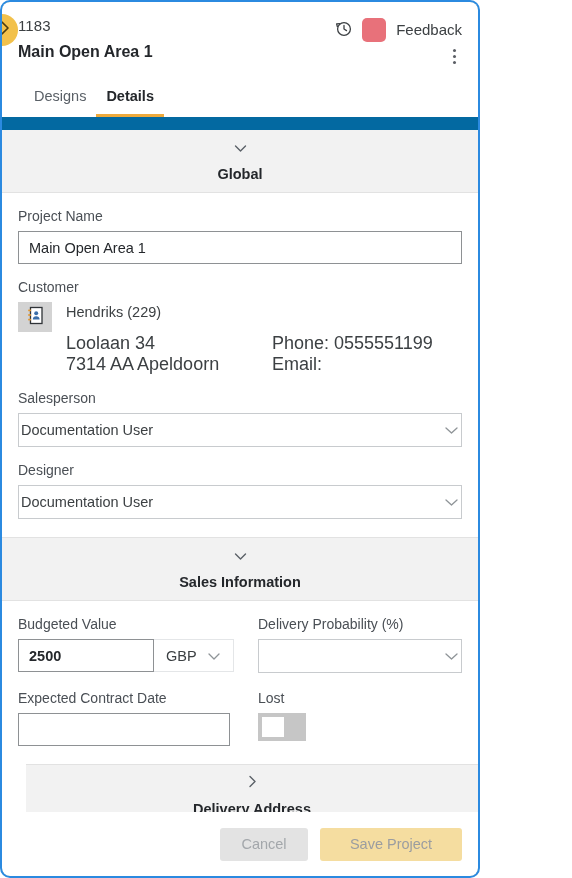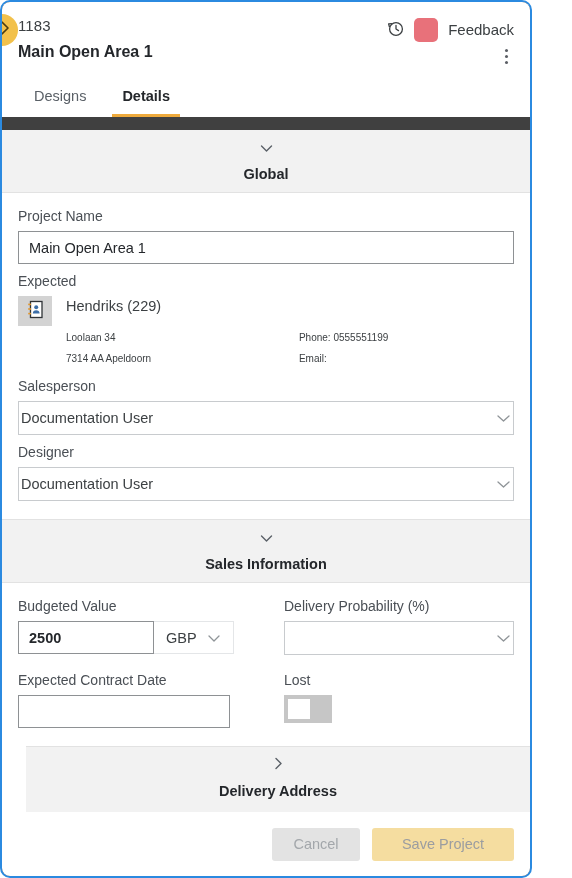--- a/index.html
+++ b/index.html
@@ -9,22 +9,22 @@
   }
   body {
     width: 572px; height: 878px;
     font-family: "Liberation Sans", sans-serif;
     color: #33363b;
     overflow: hidden;
   }
 
   .window {
     position: relative;
-    width: 532px; height: 878px;
-    background: #404040;
+    width: 480px; height: 878px;
+    background: #0369a1;
     border: 2px solid #2b8ae0;
     border-radius: 10px;
     overflow: hidden;
   }
 
   
   .edge-handle {
     position: absolute;
     left: -16px; top: 12px;
     width: 32px; height: 32px;
@@ -69,21 +69,21 @@
   }
   .kebab {
     display: flex; flex-direction: column; gap: 3px;
     align-items: center; cursor: pointer;
     padding: 3px 4px; margin-right: 2px;
   }
   .kebab i { width: 3px; height: 3px; border-radius: 50%; background: #5a5e64; display: block; }
 
   
   .tabs {
-    display: flex; gap: 16px;
+    display: flex; gap: 0;
     padding: 0 16px;
     margin-top: 14px;
     background: #fff;
   }
   .tab {
     font-size: 14.5px; color: #5a6067;
     padding: 6px 10px 9px 10px;
     cursor: pointer;
     border-bottom: 3px solid transparent;
     line-height: 18px;
@@ -112,21 +112,21 @@
     cursor: pointer;
     font-size: 14.5px; font-weight: bold; color: #24272b; flex-direction: column;
   }
   .sec-head.first { border-top: none; }
   .sec-head.plain { border-bottom: none; margin-left: 24px; }
   .chev { display: block; flex: 0 0 auto; }
 
   .sec-body { padding: 14px 16px 18px 16px; background: #fff; }
 
   
-  .field { margin-bottom: 8px; }
+  .field { margin-bottom: 14px; }
   .field:last-child { margin-bottom: 0; }
   .lbl {
     display: block;
     font-size: 14px; color: #4a4f55;
     margin-bottom: 6px; line-height: 18px;
   }
   .txt {
     width: 100%; height: 33px;
     border: 1px solid #8e9194;
     background: #fff;
@@ -156,21 +156,21 @@
     width: 34px; height: 30px;
     background: #d3d3d3;
     display: flex; align-items: center; justify-content: center;
     cursor: pointer; flex: 0 0 auto;
   }
   .cust-info { flex: 1; min-width: 0; padding-top: 1px; }
   .cust-name { font-size: 14.5px; color: #3c4043; line-height: 19px; }
   .cust-cols { display: flex; margin-top: 11px; }
   .cust-addr { width: 52%; }
   .cust-contact { flex: 1; }
-  .cust-line { font-size: 10px; color: #3c4043; line-height: 21px; }
+  .cust-line { font-size: 18px; color: #3c4043; line-height: 21px; }
 
   
   .grid2 { display: flex; gap: 36px; }
   .col { flex: 1; min-width: 0; }
 
   .money-row { display: flex; align-items: stretch; }
   .money-row .txt { width: 136px; flex: 0 0 auto; font-weight: bold; }
   .cur-sel {
     display: flex; align-items: center; gap: 10px;
     border: 1px solid #e4e6e8; border-left: none;
@@ -263,21 +263,21 @@
     </div>
 
     <div class="sec-body">
 
       <div class="field">
         <label class="lbl">Project Name</label>
         <input class="txt" type="text" value="Main Open Area 1" style="">
       </div>
 
       <div class="field">
-        <label class="lbl">Expected</label>
+        <label class="lbl">Customer</label>
         <div class="cust-row">
           <div class="cust-btn">
             <span>
               <svg width="17" height="19" viewBox="0 0 17 19" fill="none">
                 <rect x="3.5" y="1.5" width="11.5" height="16" stroke="#2f3337" stroke-width="1.3" fill="#fff"></rect>
                 <rect x="1.2" y="3.6" width="2.8" height="1.6" fill="#e0952c"></rect>
                 <rect x="1.2" y="8.2" width="2.8" height="1.6" fill="#e0952c"></rect>
                 <rect x="1.2" y="12.8" width="2.8" height="1.6" fill="#e0952c"></rect>
                 <circle cx="9.2" cy="7.2" r="2" fill="#3c6ea8"></circle>
                 <path d="M5.8 13.6 C5.8 11.2 7.2 10.2 9.2 10.2 C11.2 10.2 12.6 11.2 12.6 13.6 Z" fill="#3c6ea8"></path>

